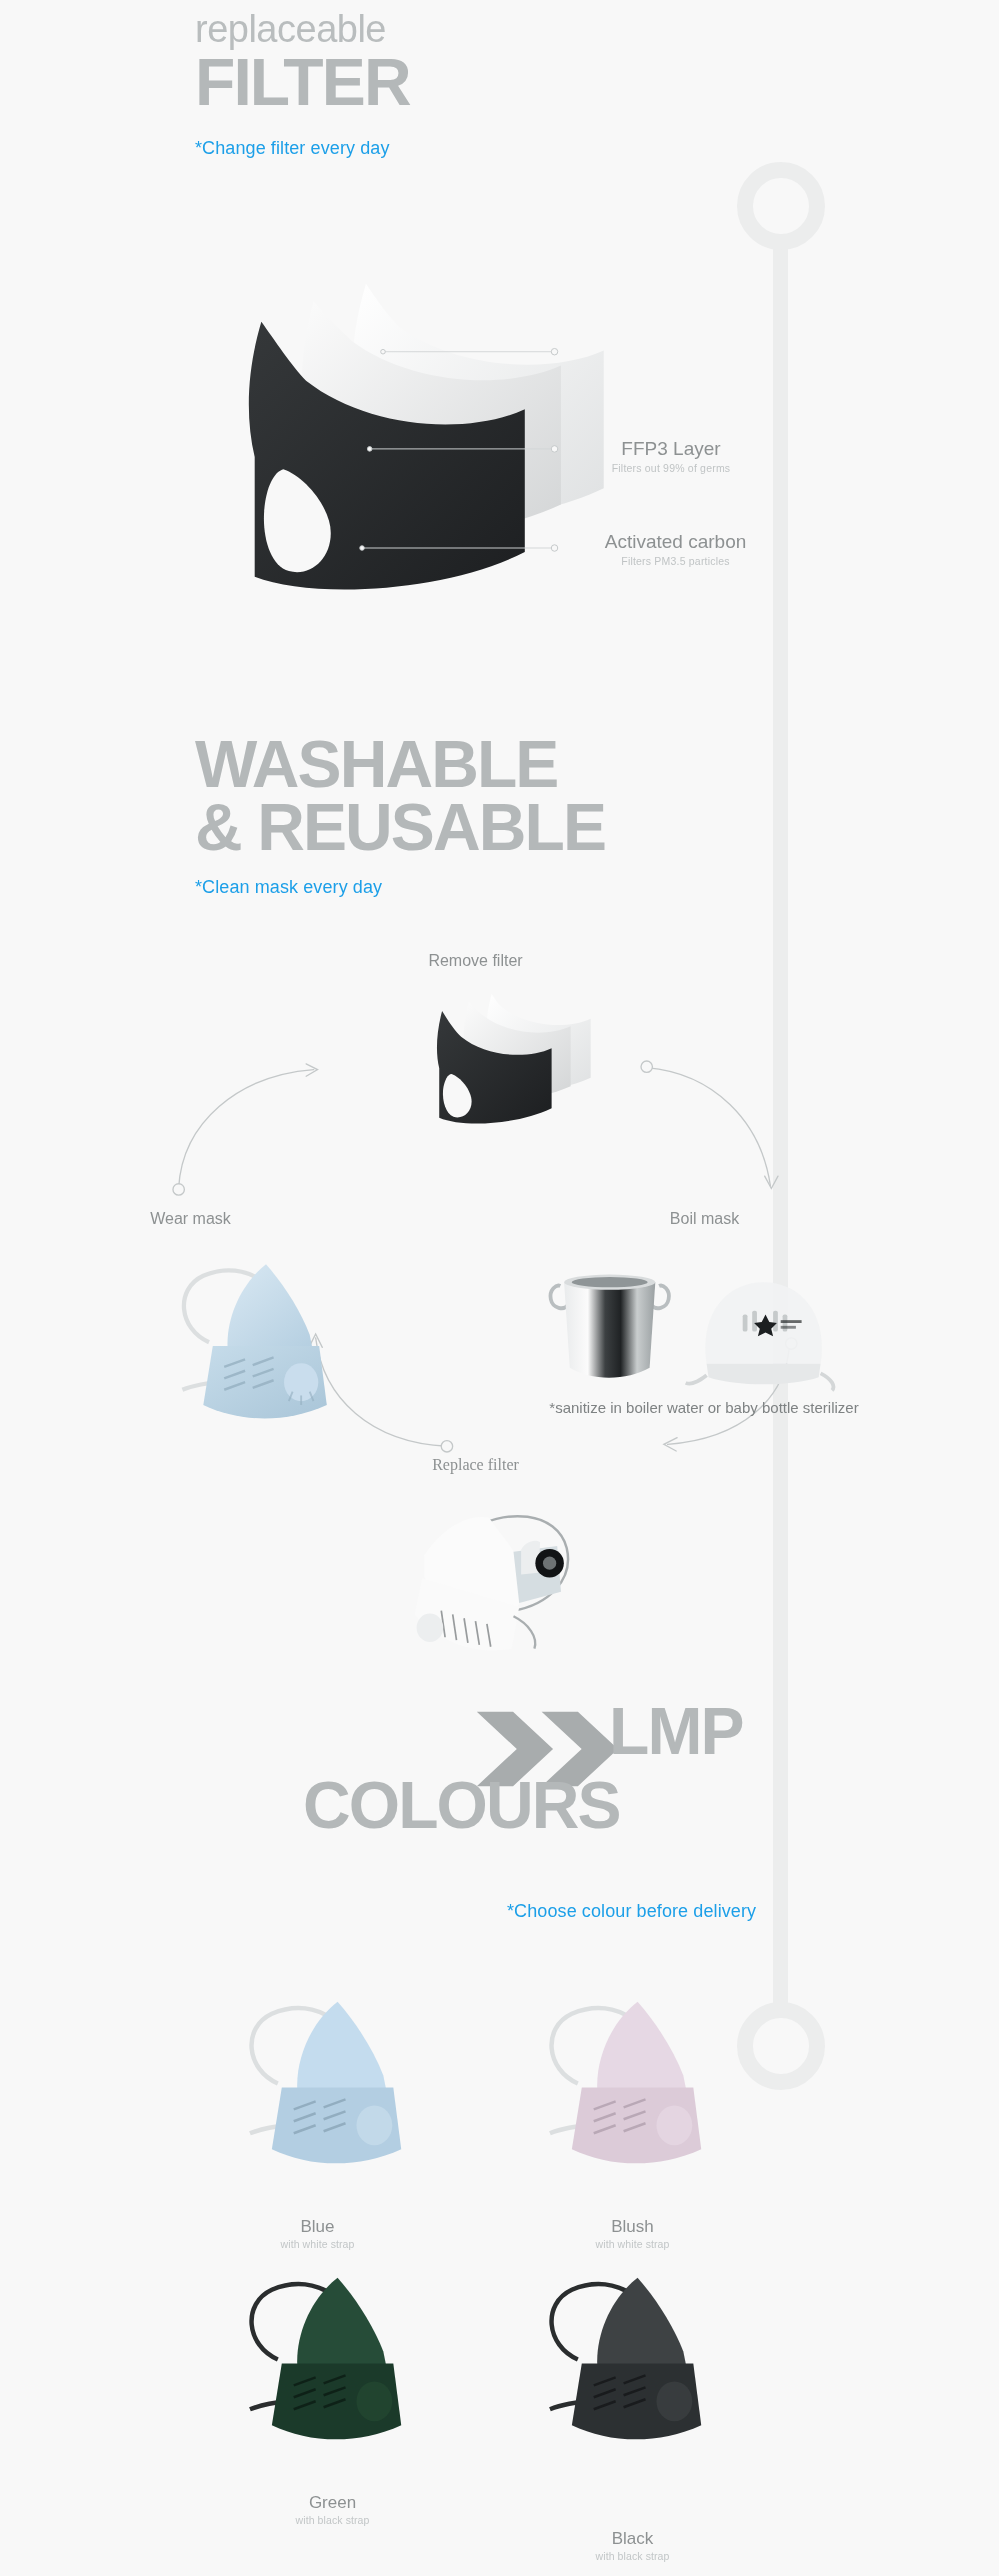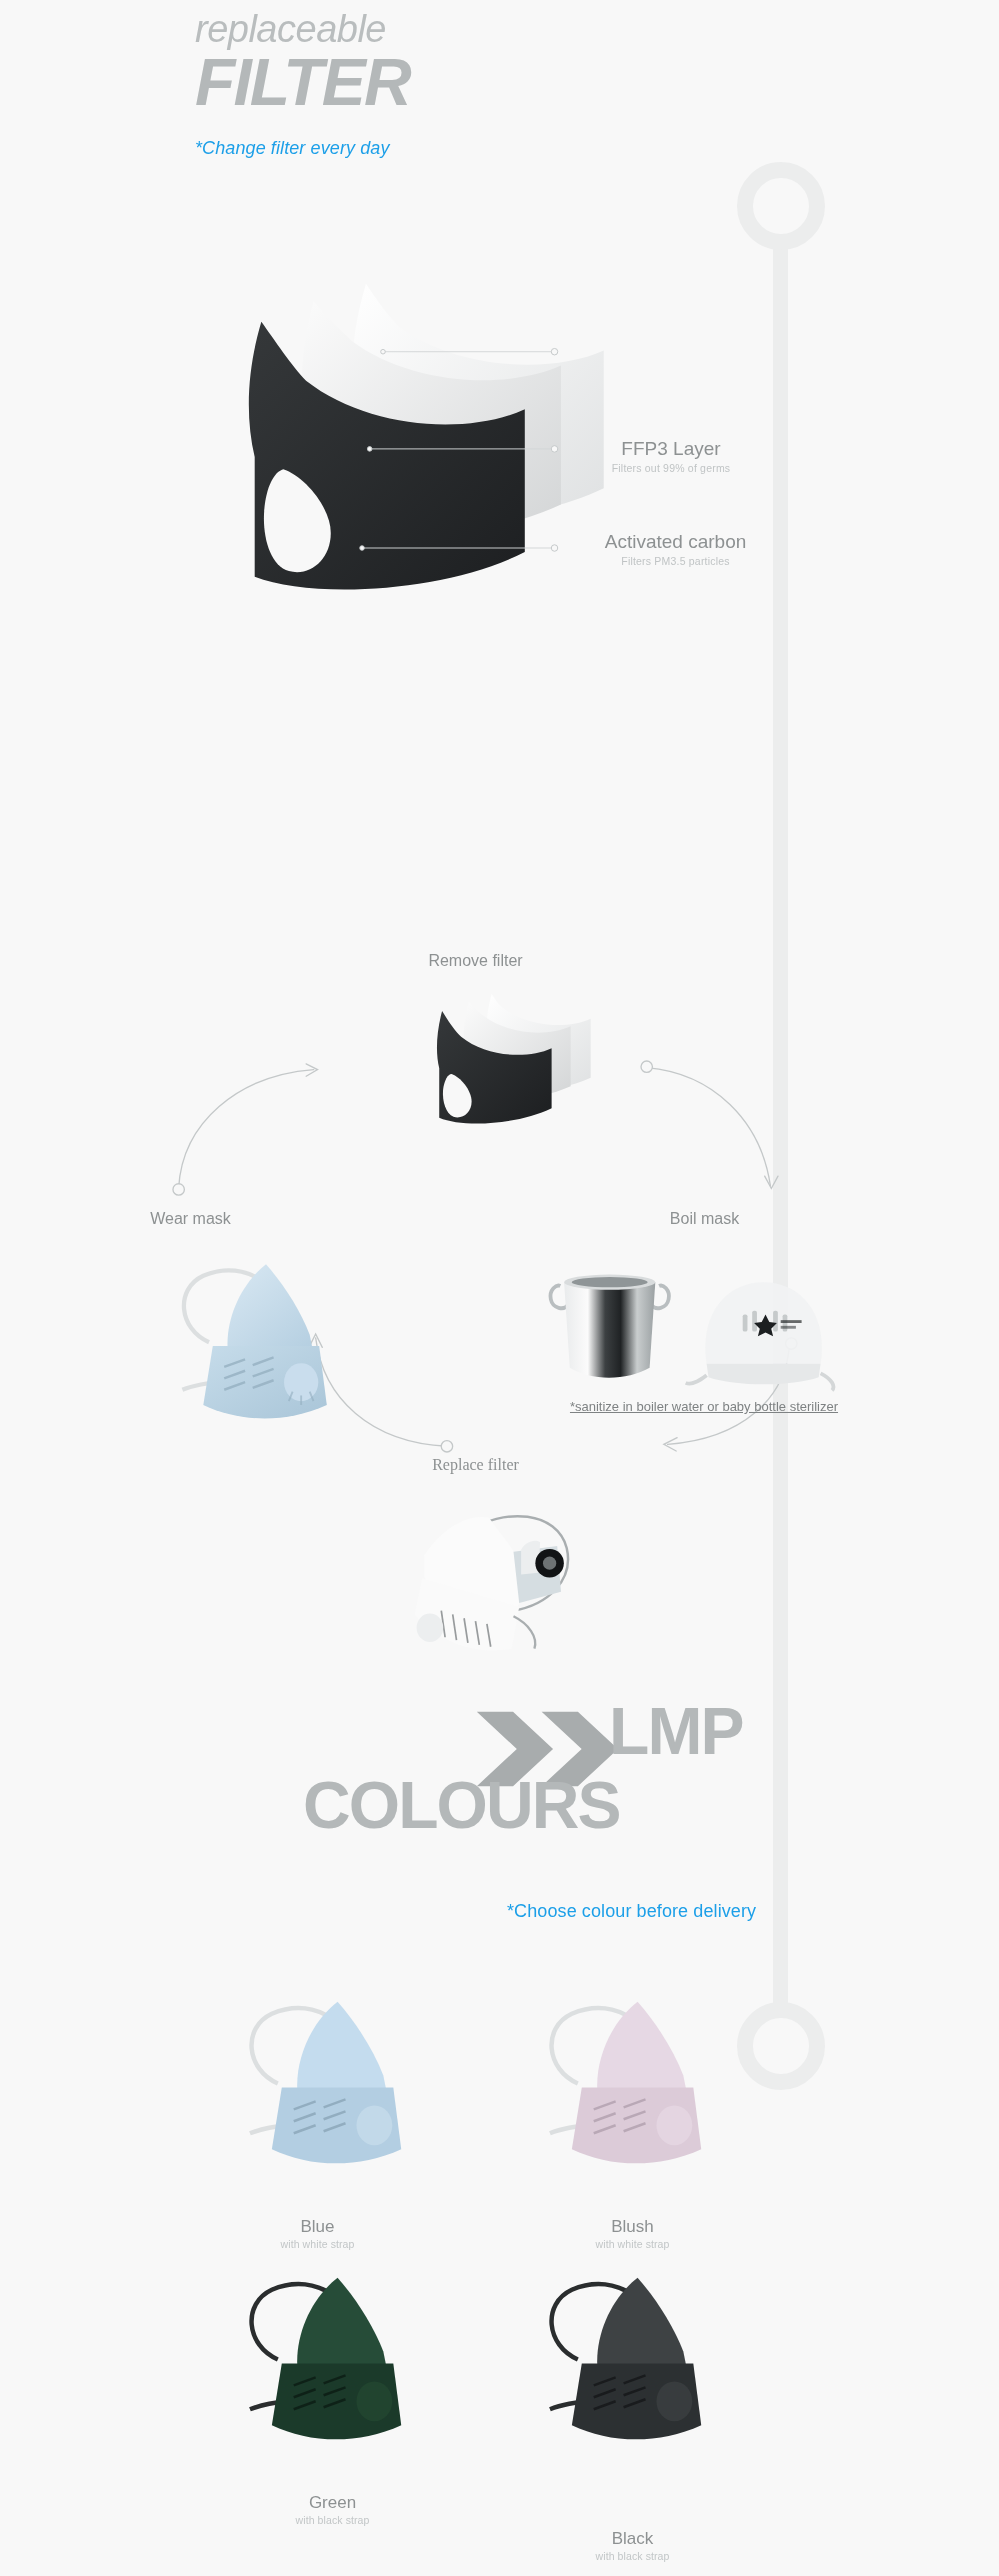--- a/index.html
+++ b/index.html
@@ -25,42 +25,42 @@
   .bigtitle { font-size:66px; color:#b4b8b9; font-weight:700; letter-spacing:-1.9px; line-height:.96; }
   .note { font-size:18px; color:#1c9fe8; font-weight:400; letter-spacing:0.1px; }
 
   
   .callout { position:absolute; z-index:4; text-align:center; }
   .callout .c-title { font-size:19px; color:#8d9192; line-height:1.18; font-weight:400; }
   .callout .c-sub { font-size:10.5px; color:#c0c4c5; margin-top:1.9px; letter-spacing:0.2px; }
 
   
   .flow-label { position:absolute; font-size:16px; color:#8d9192; z-index:5; text-align:center; }
-  .flow-note { position:absolute; font-size:13px; color:#7e8283; z-index:5; text-align:center;text-decoration:underline; }
+  .flow-note { position:absolute; font-size:15px; color:#7e8283; z-index:5; text-align:center; }
 
   
   .sw-cap { position:absolute; text-align:center; z-index:5; width:247px; }
   .sw-cap .n { font-size:17px; color:#8d9192; }
   .sw-cap .s { font-size:10.5px; color:#c2c6c7; margin-top:1px; letter-spacing:0.1px; }
 
   svg { display:block; overflow:visible; }
   .art { position:absolute; z-index:2; }
 
   .chev { position:absolute; z-index:3; }
 </style>
 </head>
 <body>
 
 <div class="page">
 
   <div class="timeline"></div>
   <div class="ring top"></div>
   <div class="ring bottom"></div>
 
-  <div class="sec-head" style="left:195px; top:9.5px;font-style:italic;">
+  <div class="sec-head" style="left:195px; top:9.5px;">
     <div class="eyebrow">replaceable</div>
     <div class="bigtitle" style="margin-top:3.8px;">FILTER</div>
     <div class="note" style="margin-top:23px;">*Change filter every day</div>
   </div>
 
   <svg class="art" style="left:171px; top:274px;" width="447" height="324" viewBox="0 0 470 340">
     <defs>
       <linearGradient id="wh1" x1="0" y1="0" x2="1" y2="1">
         <stop offset="0" stop-color="#ffffff"></stop>
           <stop offset="1" stop-color="#dfe1e2"></stop>
@@ -106,20 +106,25 @@
 
   <div class="callout" style="left:571px; top:438px; width:200px;">
     <div class="c-title">FFP3 Layer</div>
     <div class="c-sub">Filters out 99% of germs</div>
   </div>
   <div class="callout" style="left:571px; top:531px; width:209px;text-align:center;">
     <div class="c-title">Activated carbon</div>
     <div class="c-sub">Filters PM3.5 particles</div>
   </div>
 
+  <div class="sec-head" style="left:195px; top:733px;">
+    <div class="bigtitle">WASHABLE</div>
+    <div class="bigtitle">&amp; REUSABLE</div>
+    <div class="note" style="margin-top:17px;">*Clean mask every day</div>
+  </div>
 
   <div class="flow-label" style="left:371px; top:952px; width:209px;">Remove filter</div>
   <div class="flow-label" style="left:86px;  top:1210px; width:209px;">Wear mask</div>
   <div class="flow-label" style="left:600px; top:1210px; width:209px;">Boil mask</div>
   <div class="flow-label" style="left:371px; top:1456px; width:209px;font-family:Liberation Serif, serif;">Replace filter</div>
   <div class="flow-note" style="left:542px; top:1399px; width:324px;">*sanitize in boiler water or baby bottle sterilizer</div>
 
   <svg class="art" style="left:404px; top:990px;" width="200" height="143" viewBox="0 0 210 150">
     <path d="M92 4 C86 26 85 46 89 62 L89 100 C112 110 165 107 196 92
              L196 30 C170 42 128 38 103 18 C97 13 96 9 92 4 Z" fill="url(#wh1)"></path>

